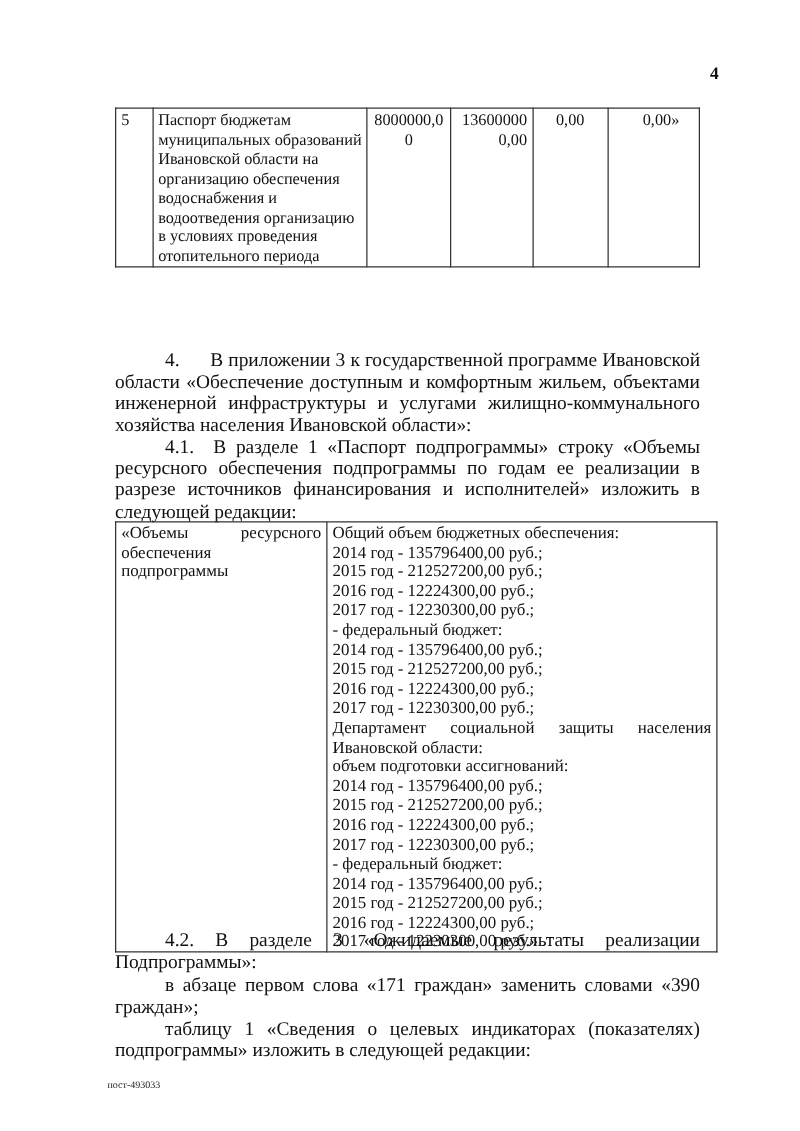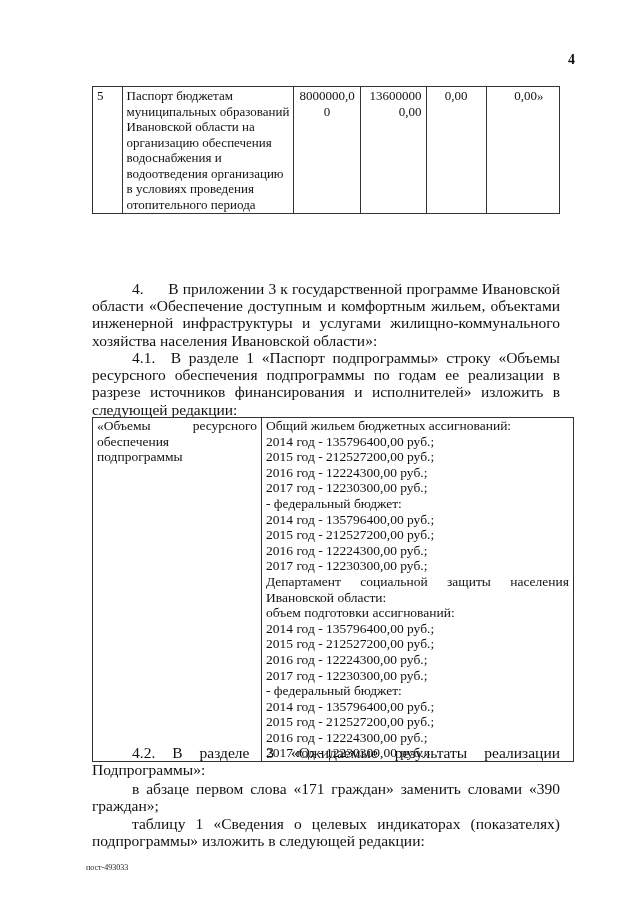--- a/index.html
+++ b/index.html
@@ -67,21 +67,21 @@
 
 <div class="para indent" style="top:280px;">4.&nbsp;&nbsp;&nbsp;&nbsp;&nbsp;&nbsp;В приложении 3 к государственной программе Ивановской области «Обеспечение доступным и комфортным жильем, объектами инженерной инфраструктуры и услугами жилищно-коммунального хозяйства населения Ивановской области»:</div>
 
 <div class="para indent" style="top:349px;">4.1.&nbsp;&nbsp;В разделе 1 «Паспорт подпрограммы» строку «Объемы ресурсного обеспечения подпрограммы по годам ее реализации в разрезе источников финансирования и исполнителей» изложить в следующей редакции:</div>
 
 <table class="t2">
   <tbody>
       <tr>
     <td class="l">«Объемы ресурсного обеспечения подпрограммы</td>
     <td>
-      <span class="line">Общий жильем бюджетных ассигнований:</span>
+      <span class="line">Общий объем бюджетных обеспечения:</span>
       <span class="line">2014 год - 135796400,00 руб.;</span>
       <span class="line">2015 год - 212527200,00 руб.;</span>
       <span class="line">2016 год - 12224300,00 руб.;</span>
       <span class="line">2017 год - 12230300,00 руб.;</span>
       <span class="line">- федеральный бюджет:</span>
       <span class="line">2014 год - 135796400,00 руб.;</span>
       <span class="line">2015 год - 212527200,00 руб.;</span>
       <span class="line">2016 год - 12224300,00 руб.;</span>
       <span class="line">2017 год - 12230300,00 руб.;</span>
       <span class="just">Департамент социальной защиты населения</span>

